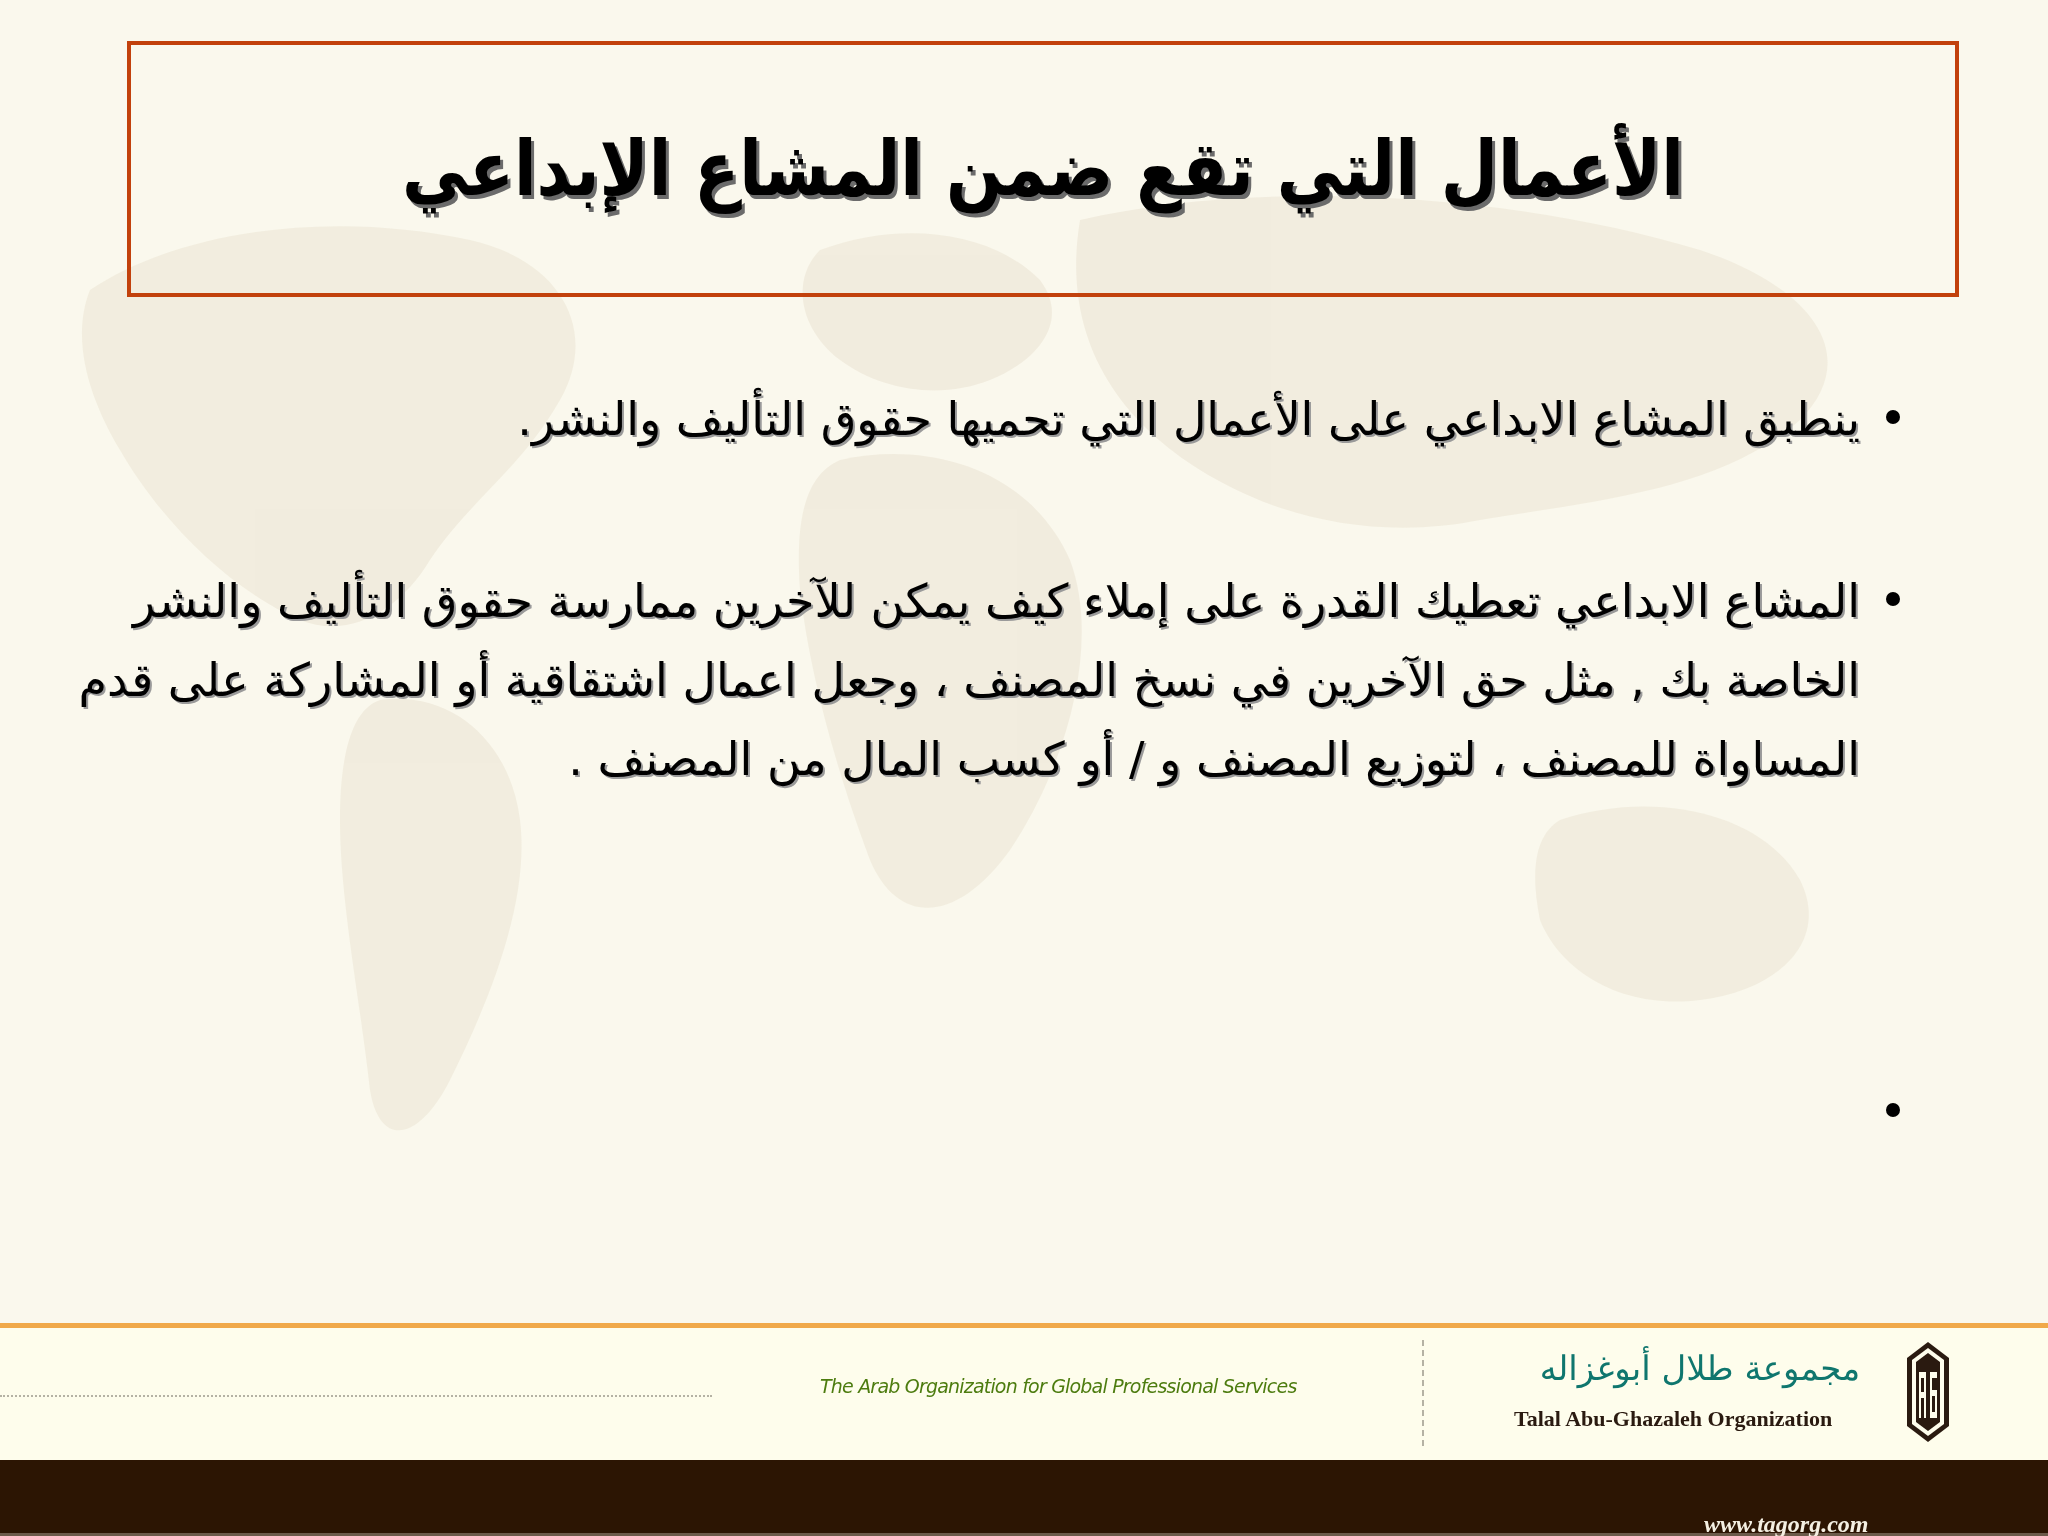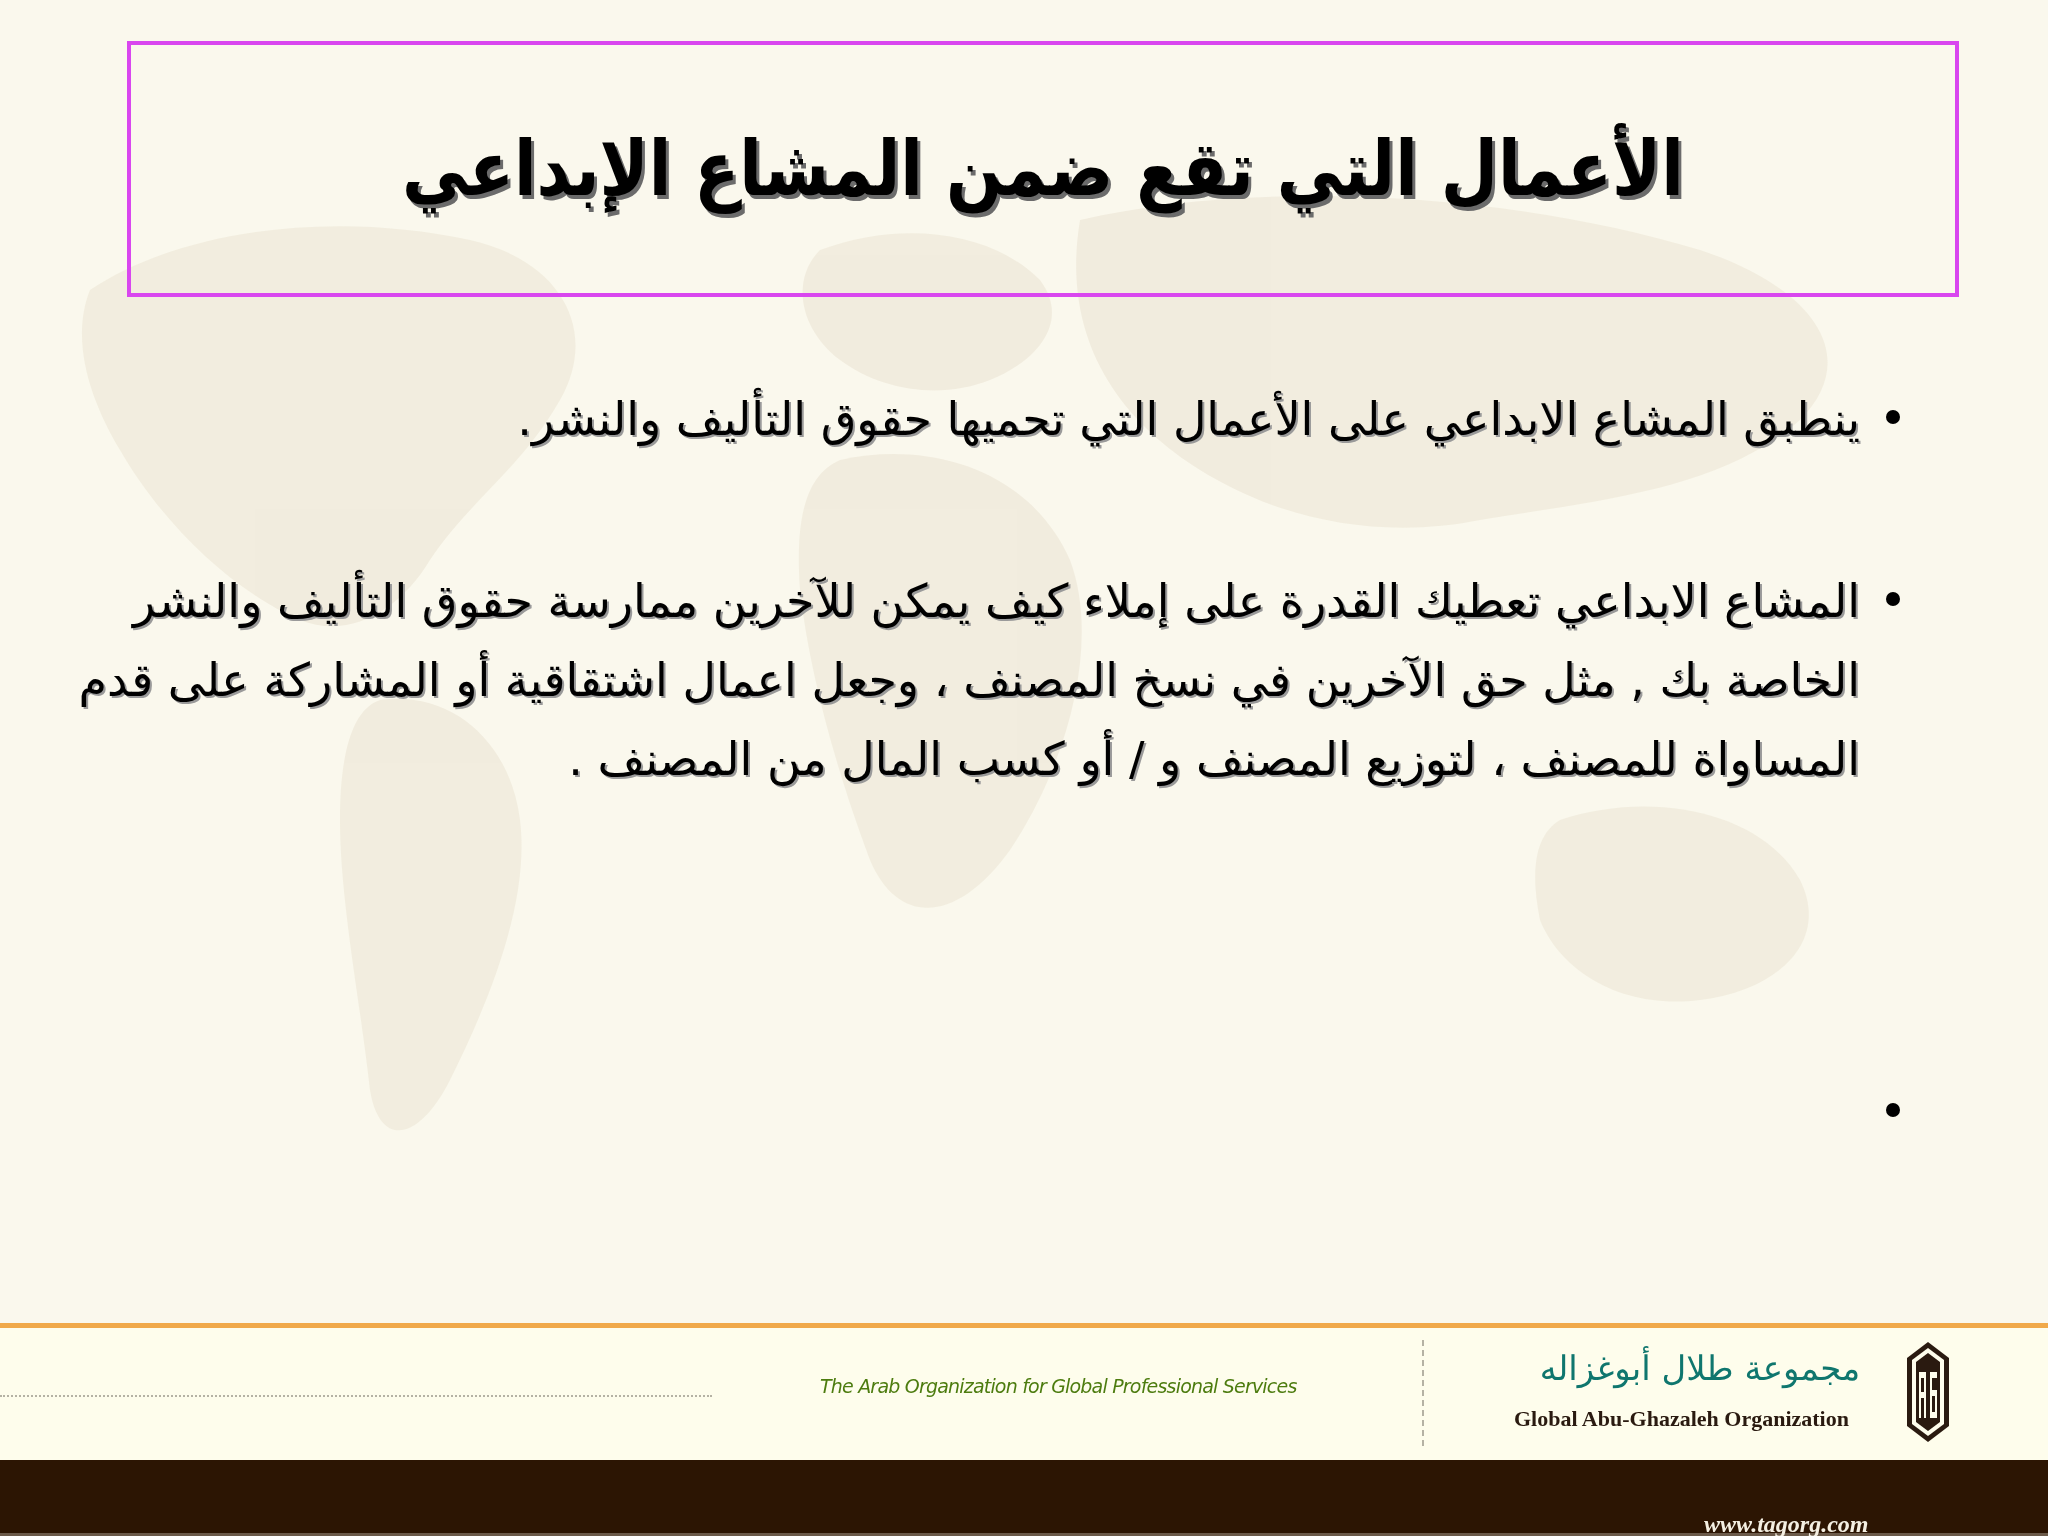--- a/index.html
+++ b/index.html
@@ -4,21 +4,21 @@
   <style>
     html, body { margin: 0; padding: 0; }
     body {
       width: 2048px; height: 1536px; position: relative; overflow: hidden;
       background: #faf8ed;
       font-family: "DejaVu Sans", sans-serif;
     }
     .world-bg { position: absolute; left: 0; top: 0; width: 2048px; height: 1320px; pointer-events: none; }
     .title-box {
       position: absolute; left: 127px; top: 41px; width: 1832px; height: 256px;
-      border: 4px solid #d946ef; box-sizing: border-box;
+      border: 4px solid #c2410c; box-sizing: border-box;
       display: flex; align-items: center; justify-content: center;
     }
     .title {
       direction: rtl; font-family: "DejaVu Sans", sans-serif; font-weight: bold;
       font-size: 66px; color: #000; margin: 0;
       text-shadow: 3px 3px 0 #6b6b6b;
       transform: scaleY(1.15);
     }
     .bullets { position: absolute; left: 100px; top: 370px; width: 1800px; direction: rtl; }
     .bullet {
@@ -92,21 +92,21 @@
     <span class="dot"></span>
   </div>
 </div>
 
 <div class="footer-band"></div>
 <div class="orange-rule"></div>
 <div class="dotted-rule"></div>
 <div class="tagline">The Arab Organization for Global Professional Services</div>
 <div class="v-divider"></div>
 <div class="org-ar">مجموعة طلال أبوغزاله</div>
-<div class="org-en">Global Abu-Ghazaleh Organization</div>
+<div class="org-en">Talal Abu-Ghazaleh Organization</div>
 
 <svg class="logo" viewBox="0 0 46 104">
   <path d="M23 2 L44 18 L44 86 L23 102 L2 86 L2 18 Z" fill="#2a1a10"></path>
   <path d="M23 8 L39 20 L39 84 L23 96 L7 84 L7 20 Z" fill="#fefdec"></path>
   <path d="M23 13 L35 22 L35 82 L23 91 L11 82 L11 22 Z" fill="#2a1a10"></path>
   <rect x="14" y="32" width="7" height="46" fill="#fefdec"></rect>
   <rect x="25" y="32" width="7" height="46" fill="#fefdec"></rect>
   <rect x="16" y="38" width="3" height="14" fill="#2a1a10"></rect>
   <rect x="16" y="58" width="3" height="20" fill="#2a1a10"></rect>
   <rect x="27" y="38" width="5" height="12" fill="#2a1a10"></rect>

